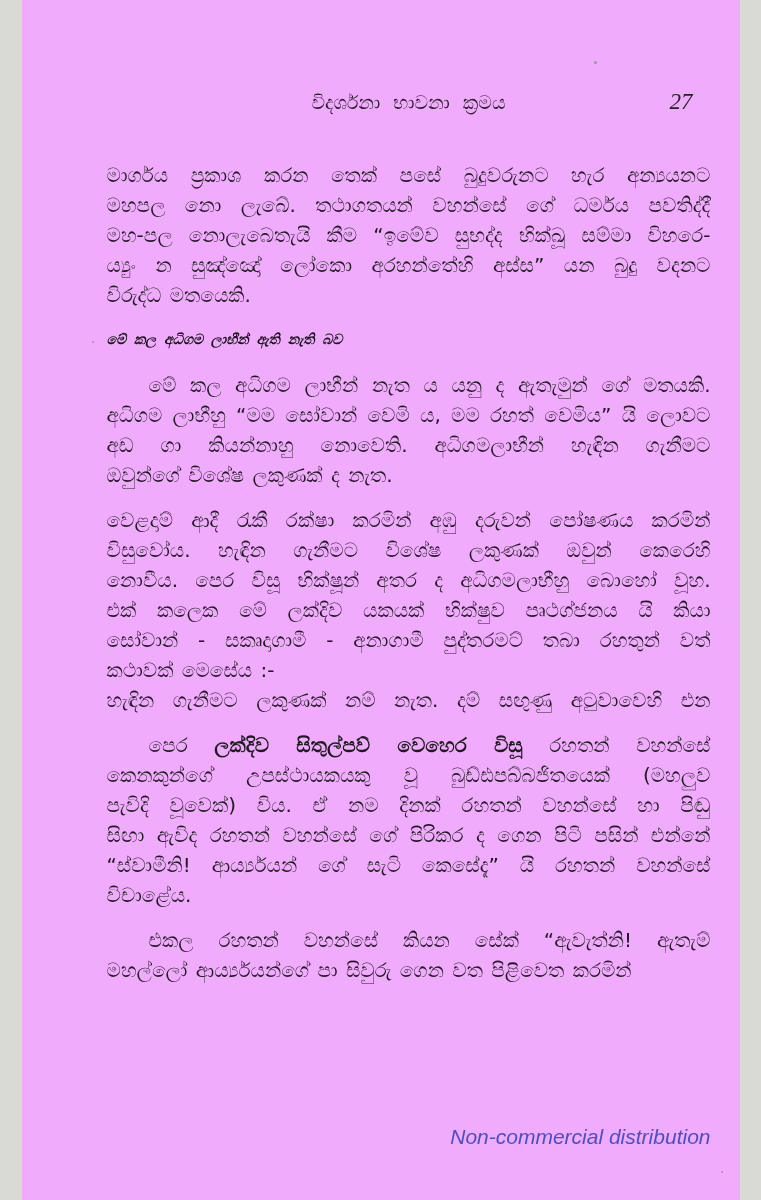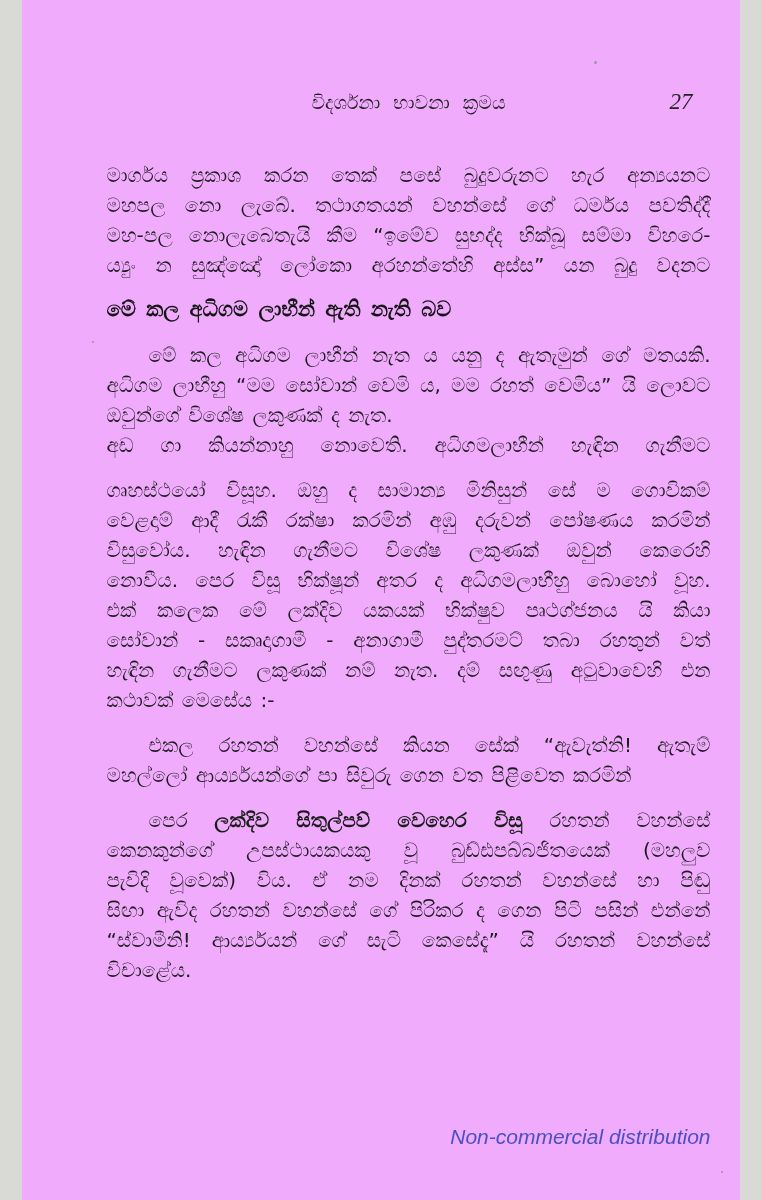--- a/index.html
+++ b/index.html
@@ -46,25 +46,26 @@
     text-align-last:justify;
     word-spacing:2px;
   }
   .line.last{
     text-align:left;
     text-align-last:auto;
   }
   .line.indent{padding-left:42px;}
   .sec-heading{
     margin-top:13px;
-    font-size:21px;
+    font-size:14px;
     font-weight:bold;
     line-height:32px;
     word-spacing:3px;
     color:#151515;
+    font-style:italic;
   }
   .bold{font-weight:bold;}
   .footer{
     position:absolute;
     left:85px;width:604px;top:1125px;
     text-align:right;
     font-family:Liberation Sans, sans-serif;
     font-style:italic;
     font-size:21px;
   }
@@ -86,49 +87,49 @@
     <div class="title">විදර්ශනා භාවනා ක්‍රමය</div>
     <div class="pagenum">27</div>
   </div>
 
   <div class="text-body">
       <div class="para">
         <div class="line">මාර්ගය ප්‍රකාශ කරන තෙක් පසේ බුදුවරුනට හැර අන්‍යයනට</div>
         <div class="line">මහපල නො ලැබේ.  තථාගතයන් වහන්සේ ගේ ධර්මය පවතිද්දී</div>
         <div class="line">මහ-පල නොලැබෙතැයි කීම “ඉමේව සුභද්ද භික්ඛූ සම්මා විහරෙ-</div>
         <div class="line">ය්‍යුං න සුඤ්ඤෝ ලෝකො අරහන්තේහි අස්ස” යන බුදු වදනට</div>
+        <div class="line last">විරුද්ධ මතයෙකි.</div>
       </div>
       <div class="sec-heading">මේ කල අධිගම ලාභීන් ඇති නැති බව</div>
       <div class="para">
         <div class="line indent">මේ කල අධිගම ලාභීන් නැත ය යනු ද ඇතැමුන් ගේ මතයකි.</div>
         <div class="line">අධිගම ලාභීහු “මම සෝවාන් වෙමි ය, මම රහත් වෙමිය” යි ලොවට</div>
+        <div class="line">අඩ ගා කියන්නාහු නොවෙති.  අධිගමලාභීන් හැඳින ගැනීමට</div>
         <div class="line last">ඔවුන්ගේ විශේෂ ලකුණක් ද නැත.</div>
-        <div class="line">අඩ ගා කියන්නාහු නොවෙති.  අධිගමලාභීන් හැඳින ගැනීමට</div>
       </div>
       <div class="para">
-        <div class="line">ගෘහස්ථයෝ විසූහ.  ඔහු ද සාමාන්‍ය මිනිසුන් සේ ම ගොවිකම්</div>
         <div class="line">වෙළදාම් ආදී රැකී රක්ෂා කරමින් අඹු දරුවන් පෝෂණය කරමින්</div>
         <div class="line">විසුවෝය.  හැඳින ගැනීමට විශේෂ ලකුණක් ඔවුන් කෙරෙහි</div>
         <div class="line">නොවීය.  පෙර විසූ භික්ෂූන් අතර ද අධිගමලාභීහු බොහෝ වූහ.</div>
         <div class="line">එක් කලෙක මේ ලක්දිව යකයක් භික්ෂුව පෘථග්ජනය යි කියා</div>
         <div class="line">සෝවාන් - සකෘදාගාමී - අනාගාමී පුද්තරමට් තබා රහතුන් වත්</div>
+        <div class="line last">කථාවක් මෙසේය :-</div>
         <div class="line">හැඳින ගැනීමට ලකුණක් නම් නැත.  දම් සඟුණු අටුවාවෙහි එන</div>
-        <div class="line last">කථාවක් මෙසේය :-</div>
-      </div>
-      <div class="para">
-        <div class="line indent">එකල රහතන් වහන්සේ කියන සේක් “ඇවැත්නි! ඇතැම්</div>
-        <div class="line last">මහල්ලෝ ආර්ය්‍යයන්ගේ පා සිවුරු ගෙන වත පිළිවෙත කරමින්</div>
       </div>
       <div class="para">
         <div class="line indent"><span>පෙර </span><span class="bold">ලක්දිව සිතුල්පව් වෙහෙර විසූ</span><span> රහතන් වහන්සේ</span></div>
         <div class="line">කෙනකුන්ගේ උපස්ථායකයකු වූ බුඩ්ඪපබ්බජිතයෙක් (මහලුව</div>
         <div class="line">පැවිදි වූවෙක්) විය.  ඒ නම දිනක් රහතන් වහන්සේ හා පිඬු</div>
         <div class="line">සිඟා ඇවිද රහතන් වහන්සේ ගේ පිරිකර ද ගෙන පිටි පසින් එන්නේ</div>
         <div class="line">“ස්වාමීනි! ආර්ය්‍යයන් ගේ සැටි කෙසේදැ” යි රහතන් වහන්සේ</div>
         <div class="line last">විචාළේය.</div>
+      </div>
+      <div class="para">
+        <div class="line indent">එකල රහතන් වහන්සේ කියන සේක් “ඇවැත්නි! ඇතැම්</div>
+        <div class="line last">මහල්ලෝ ආර්ය්‍යයන්ගේ පා සිවුරු ගෙන වත පිළිවෙත කරමින්</div>
       </div>
     </div>
 
   <div class="footer" style="color: rgb(74, 79, 196);">Non-commercial distribution</div>
 
   <div class="speck s1"></div>
   <div class="speck s2"></div>
   <div class="speck s3"></div>
 
 </div>

